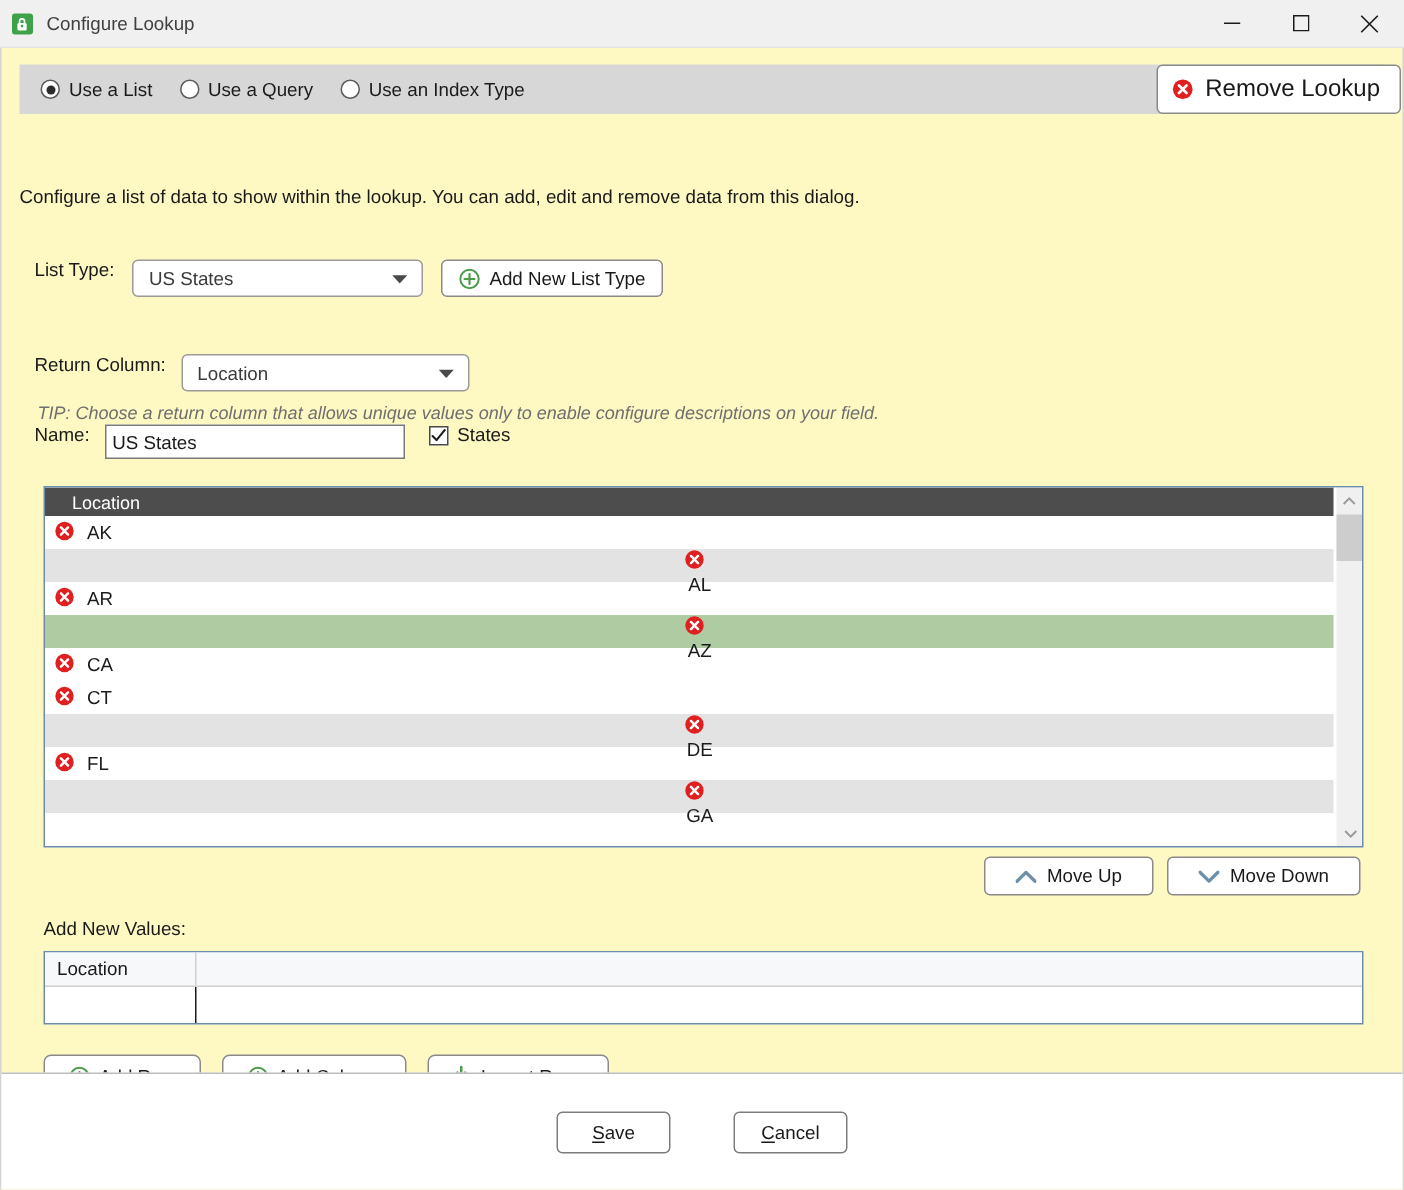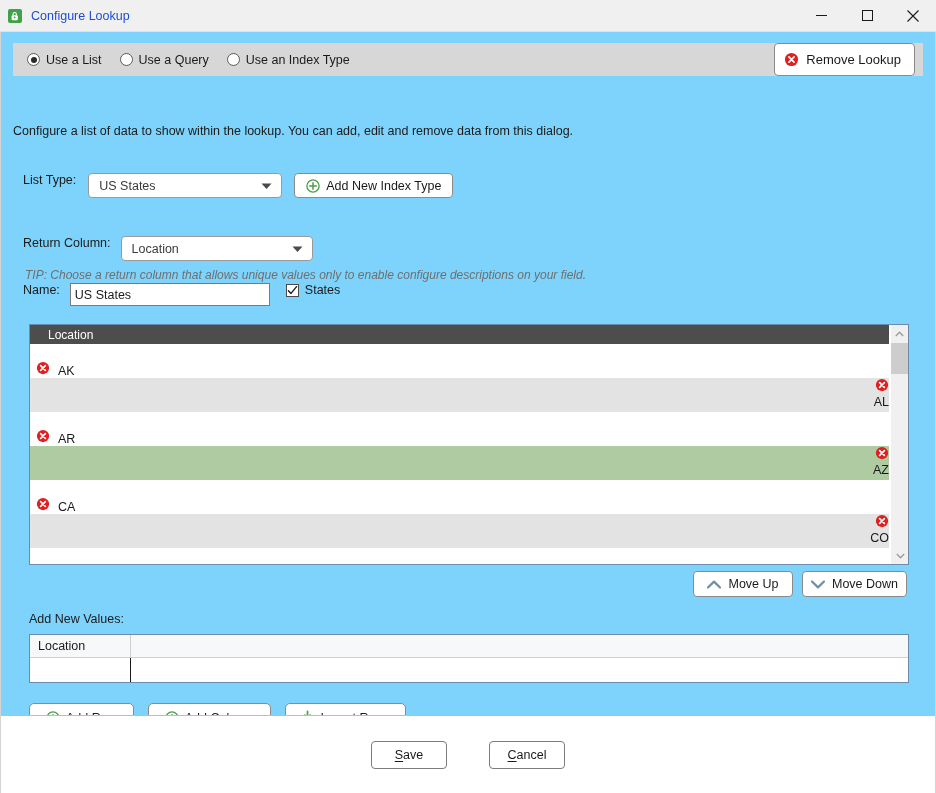--- a/index.html
+++ b/index.html
@@ -28,21 +28,21 @@
   }
   .app-icon {
     width: 16px;
     height: 16px;
     margin-left: 7px;
     margin-right: 8px;
     flex: none;
   }
   .title-text {
     font-size: 12.5px;
-    color: #1d4ed8;
+    color: #404040;
   }
   .win-controls {
     position: absolute;
     right: 0;
     top: 0;
     height: 31px;
     display: flex;
   }
   .win-btn {
     width: 46px;
@@ -54,21 +54,21 @@
   }
 
   
   .dialog {
     position: relative;
     height: 762px;
     border-left: 1px solid #d4d4d4;
     border-right: 1px solid #d4d4d4;
     border-bottom: 1px solid #d4d4d4;
     box-sizing: border-box;
-    background: #7dd3fc;
+    background: #fef9c3;
   }
 
   .content {
     position: relative;
     height: 684px;
   }
 
   
   .mode-strip {
     position: absolute;
@@ -104,31 +104,31 @@
     content: "";
     width: 6px;
     height: 6px;
     border-radius: 50%;
     background: #2b2b2b;
   }
   .radio-label { font-size: 12.5px; color: #1a1a1a; }
 
   .remove-lookup {
     position: absolute;
-    right: 20px;
+    right: 1px;
     top: 11px;
     height: 33px;
     box-sizing: border-box;
     padding: 0 13px 0 9px;
     background: #ffffff;
     border: 1px solid #8a8a8a;
     border-radius: 4px;
     display: flex;
     align-items: center;
-    font-size: 13px;
+    font-size: 16px;
     color: #1a1a1a;
     cursor: default;
   }
   .remove-lookup .lbl { margin-left: 7px; }
 
   .desc {
     position: absolute;
     left: 12px;
     top: 92px;
     font-size: 12.5px;
@@ -244,23 +244,23 @@
     color: #ffffff;
     font-size: 12px;
     display: flex;
     align-items: center;
     padding-left: 18px;
     box-sizing: border-box;
     width: 859px;
   }
   .grid-rows { position: relative; }
   .grid-row {
-    height: 34px;
-    display: flex;
-    align-items: flex-end;
+    height: 22px;
+    display: flex;
+    align-items: center;
     padding-left: 6px;
     box-sizing: border-box;
     width: 859px;
     font-size: 12.5px;
     color: #1a1a1a;
     cursor: default;
   }
   .grid-row.alt { background: #e3e3e3; flex-direction: column; }
   .grid-row.sel { background: #aecba2; flex-direction: column; }
   .grid-row .cell { margin-left: 8px; }
@@ -304,21 +304,21 @@
   .move-btn {
     box-sizing: border-box;
     height: 26px;
     min-width: 100px;
     background: #ffffff;
     border: 1px solid #8a8a8a;
     border-radius: 4px;
     display: inline-flex;
     align-items: center;
     justify-content: center;
-    padding: 0 8px;
+    padding: 0 20px;
     font-size: 12.5px;
     color: #1a1a1a;
     margin-left: 9px;
     cursor: default;
   }
   .move-btn .lbl { margin-left: 7px; }
 
   .addnew-label {
     position: absolute;
     left: 28px;
@@ -472,21 +472,21 @@
           <svg width="11" height="7" viewBox="0 0 11 7">
               <path d="M0.5 0.5 L5.5 6 L10.5 0.5 Z" fill="#4a4a4a"></path>
             </svg>
         </span>
       </div>
       <div class="pill-btn btn-addnewlisttype">
         <svg width="14" height="14" viewBox="0 0 16 16">
           <circle cx="8" cy="8" r="7" fill="none" stroke="#4a9e4a" stroke-width="1.5"></circle>
           <path d="M8 4.2 V11.8 M4.2 8 H11.8" stroke="#4a9e4a" stroke-width="1.7" stroke-linecap="round"></path>
         </svg>
-        <span class="lbl">Add New Index Type</span>
+        <span class="lbl">Add New List Type</span>
       </div>
     </div>
 
     <div class="row row-return">
       <span class="fld-label">Return Column:</span>
       <div class="combo combo-return">
         <span>Location</span>
         <span class="caret">
           <svg width="11" height="7" viewBox="0 0 11 7">
               <path d="M0.5 0.5 L5.5 6 L10.5 0.5 Z" fill="#4a4a4a"></path>
@@ -542,27 +542,20 @@
                 <path d="M5.3 5.3 L10.7 10.7 M10.7 5.3 L5.3 10.7" stroke="#ffffff" stroke-width="1.9" stroke-linecap="round"></path>
               </svg></span>
             <span class="cell">AZ</span>
           </div>
           <div class="grid-row">
             <span><svg class="del-icon" viewBox="0 0 16 16">
                 <circle cx="8" cy="8" r="7" fill="#e02020"></circle>
                 <path d="M5.3 5.3 L10.7 10.7 M10.7 5.3 L5.3 10.7" stroke="#ffffff" stroke-width="1.9" stroke-linecap="round"></path>
               </svg></span>
             <span class="cell">CA</span>
-          </div>
-          <div class="grid-row alt">
-            <span><svg class="del-icon" viewBox="0 0 16 16">
-                <circle cx="8" cy="8" r="7" fill="#e02020"></circle>
-                <path d="M5.3 5.3 L10.7 10.7 M10.7 5.3 L5.3 10.7" stroke="#ffffff" stroke-width="1.9" stroke-linecap="round"></path>
-              </svg></span>
-            <span class="cell">CO</span>
           </div>
           <div class="grid-row">
             <span><svg class="del-icon" viewBox="0 0 16 16">
                 <circle cx="8" cy="8" r="7" fill="#e02020"></circle>
                 <path d="M5.3 5.3 L10.7 10.7 M10.7 5.3 L5.3 10.7" stroke="#ffffff" stroke-width="1.9" stroke-linecap="round"></path>
               </svg></span>
             <span class="cell">CT</span>
           </div>
           <div class="grid-row alt">
             <span><svg class="del-icon" viewBox="0 0 16 16">

